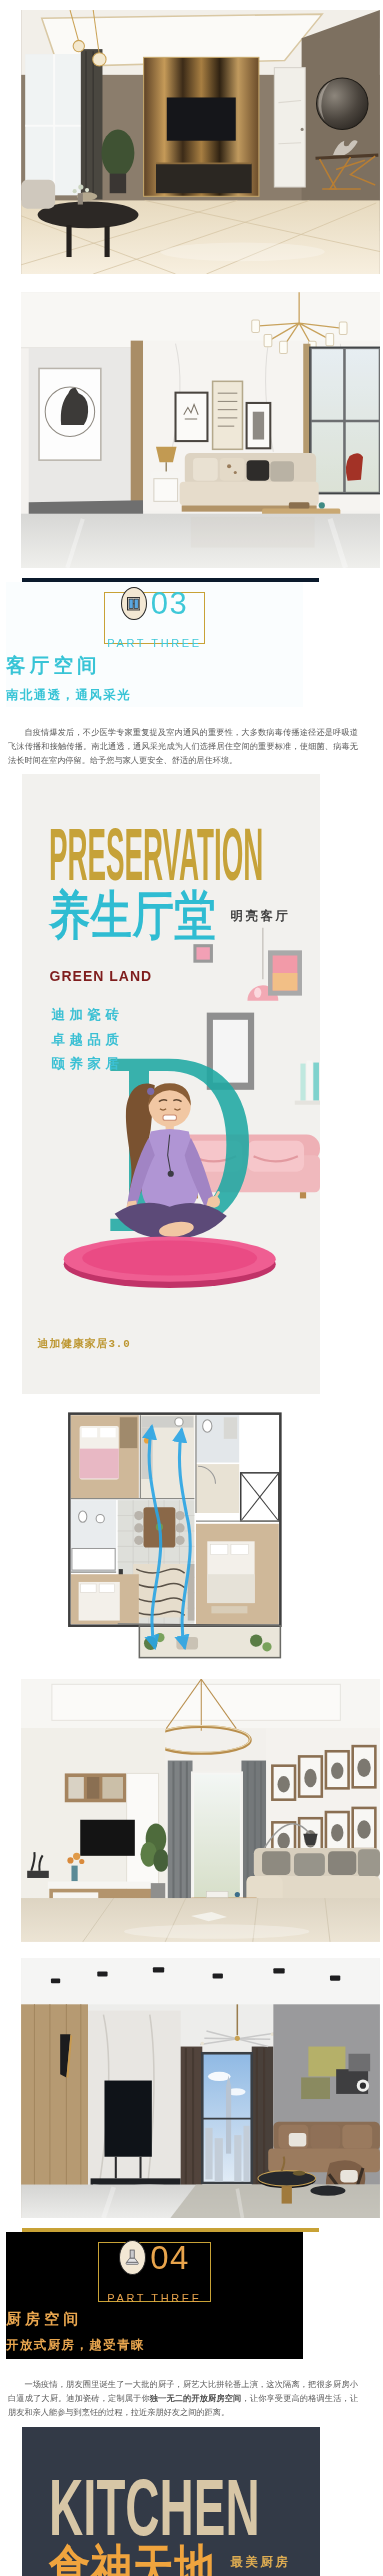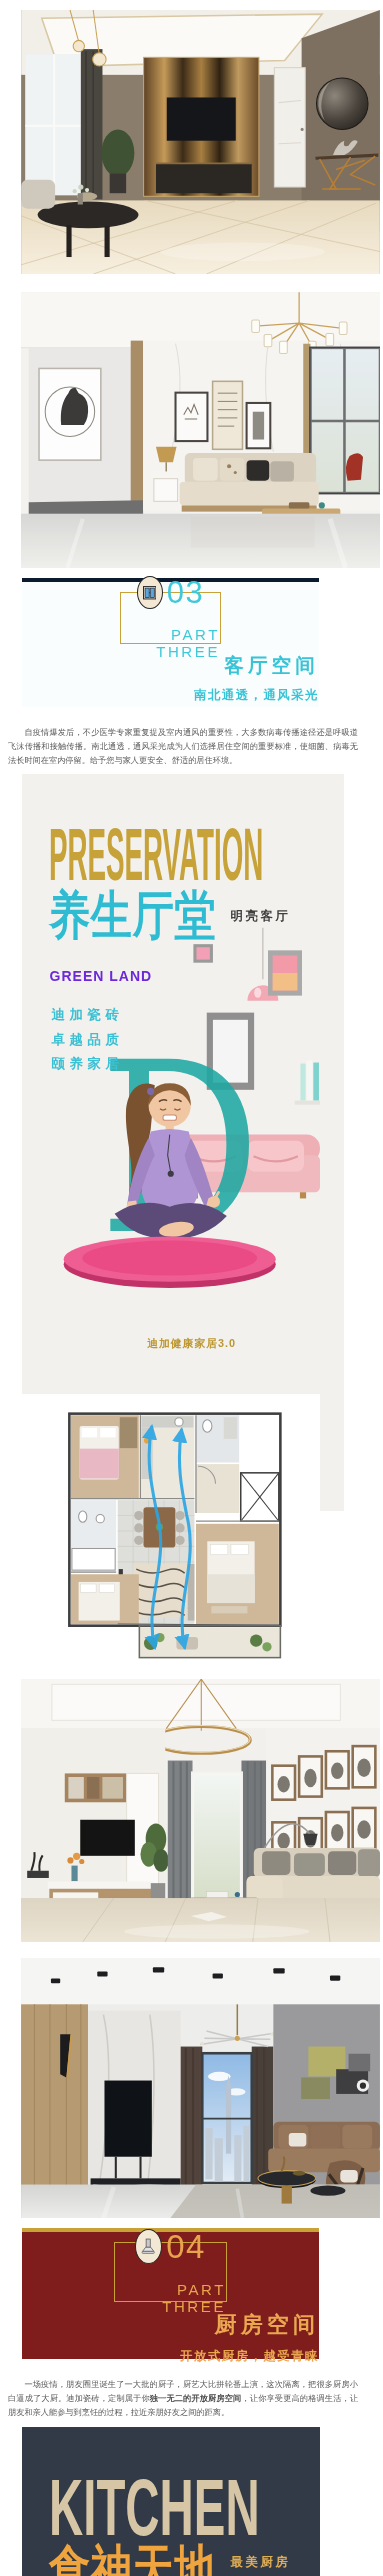--- a/index.html
+++ b/index.html
@@ -8,67 +8,67 @@
   
   .photo{position:absolute;left:20.6px;width:359px;overflow:hidden;background:#e8e4dd;}
   #photo1{top:10.3px;height:264px;}
   #photo2{top:292px;height:276px;}
   #photo3{top:1679px;height:263px;}
   #photo4{top:1958px;height:260px;}
   
   .bar{position:absolute;left:22px;width:297px;height:4.1px;}
   #bar03{top:578px;background:#0b1a2c;}
   #bar04{top:2228px;background:#c8a236;}
-  .panel{position:absolute;left:22px;width:297px;text-align:right;}
+  .panel{position:absolute;left:6px;width:297px;text-align:left;}
   #panel03{top:582px;height:125px;background:#fafdfe;}
-  #panel04{top:2232px;height:127px;background:#7f1d1d;}
+  #panel04{top:2232px;height:127px;background:#000000;}
   .badge-box{border:1px solid #c8a236;margin:10.3px auto 0;display:flex;
              flex-direction:column;align-items:center;justify-content:center;}
   #box03{width:99px;height:50px;}
   #box04{width:111px;height:58px;}
   .box-row{display:flex;align-items:center;gap:4.1px;}
   .oval{border:1.5px solid #262626;border-radius:50%;background:#f3e8d4;
         display:flex;align-items:center;justify-content:center;flex:0 0 auto;}
   #oval03{width:24px;height:31px;}
   #oval04{width:25px;height:33px;}
   .num{font-size:31px;line-height:1;letter-spacing:1.5px;font-weight:400;}
   #num03{color:#3ec8d8;}
   #num04{color:#e8a44c;font-size:33px;}
-  .part{font-size:15px;letter-spacing:2.6px;margin-top:17px;}
+  .part{font-size:11px;letter-spacing:2.6px;margin-top:17px;}
   #part03{color:#3ec8d8;}
   #part04{color:#e8a44c;}
   .sec-title{font-weight:bold;font-size:19.6px;letter-spacing:4.1px;margin-top:8.2px;}
   #title03{color:#38c4d6;}
-  #title04{color:#eaa74f;font-size:22px;}
+  #title04{color:#eaa74f;font-size:15px;}
   .sec-sub{font-weight:bold;font-size:12.4px;letter-spacing:1.5px;margin-top:7.2px;}
   #subtitle03{color:#38c4d6;font-family:Liberation Serif, serif;}
   #subtitle04{color:#eaa74f;}
   
   .para{position:absolute;left:8px;width:350px;color:#5a5a5a;font-size:8.2px;
         line-height:14px;text-align:justify;text-indent:2em;}
   #para1{top:718px;}
   #para2{top:2370px;}
   .para b{color:#4a4a4a;}
   
   .poster{position:absolute;left:21.6px;width:298px;overflow:hidden;}
-  #poster1{top:774px;height:737px;background:#f2f1ee;padding-left:24px;}
+  #poster1{top:774px;height:737px;background:#f2f1ee;}
   #poster2{top:2427px;height:597px;background:#333a47;}
   .poster svg.illus{position:absolute;left:0;top:0;z-index:0;}
   .poster .txt{position:absolute;z-index:2;line-height:1;}
   .squeeze{display:inline-block;transform-origin:left top;white-space:nowrap;}
   #pres-en{left:27px;top:43px;color:#c6a239;font-weight:bold;}
   #pres-en .squeeze{font-size:75px;transform:scale(0.37,1);}
   #pres-cn{left:27px;top:115px;color:#2fbcd2;font-weight:bold;}
   #pres-cn .squeeze{font-size:52px;transform:scale(0.79,1);letter-spacing:1px;}
   #pres-tag{left:209px;top:136px;color:#3f3f3f;font-weight:bold;font-size:12.4px;letter-spacing:2.6px;}
-  #pres-brand{left:28px;top:195px;color:#6d28d9;font-weight:bold;font-size:14px;letter-spacing:1px;}
+  #pres-brand{left:28px;top:195px;color:#7f1d1d;font-weight:bold;font-size:14px;letter-spacing:1px;}
   .slogan{left:30px;color:#3cc0d4;font-size:13.4px;letter-spacing:4.6px;font-weight:bold;}
   #pres-s1{top:234px;}#pres-s2{top:259px;}#pres-s3{top:283px;}
-  .poster-footer{position:absolute;z-index:2;left:9px;width:100%;text-align:center;
-                 font-size:10.8px;letter-spacing:1px;font-weight:bold;}
+  .poster-footer{position:absolute;z-index:2;left:16px;width:100%;text-align:left;
+                 font-size:10.8px;letter-spacing:1px;font-weight:bold;font-family:Liberation Mono, monospace;}
   #pres-footer{top:563px;color:#bd9732;}
   #kit-en{left:27px;top:41px;color:#d7c6a6;font-weight:bold;}
   #kit-en .squeeze{font-size:79px;transform:scale(0.60,1);}
   #kit-cn{left:27px;top:116px;color:#f0a43e;font-weight:bold;}
   #kit-cn .squeeze{font-size:52px;transform:scale(0.79,1);letter-spacing:1px;}
   #kit-tag{left:209px;top:129px;color:#dfad52;font-weight:bold;font-size:12.4px;letter-spacing:2.6px;}
   
   #floorplan{position:absolute;left:21.6px;top:1394px;width:298px;height:274px;background:#ffffff;}
 </style>
 </head>

